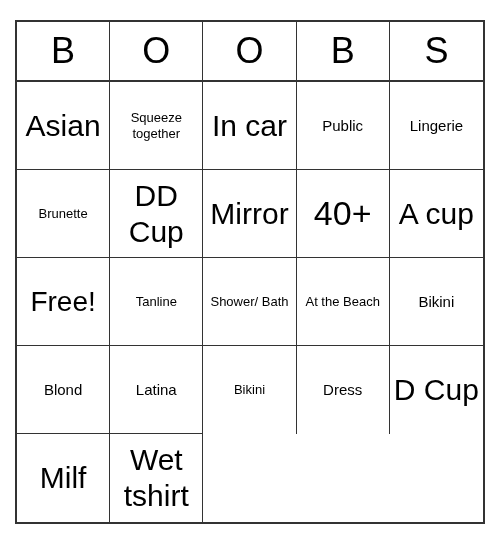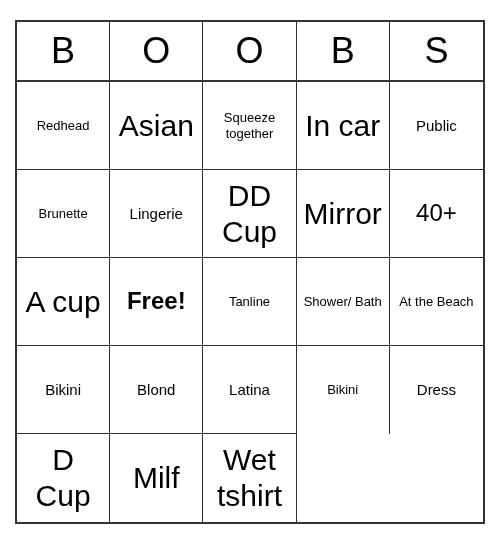--- a/index.html
+++ b/index.html
@@ -66,64 +66,61 @@
 
     .bingo-cell:nth-last-child(-n+5) {
       border-bottom: none;
     }
 
     .large-text {
       font-size: 30px;
     }
 
     .xl-text {
-      font-size: 24px;
+      font-size: 34px;
     }
 
     .free-text {
-      font-size: 24px;
-      font-weight: bold;
+      font-size: 28px;
+      font-weight: normal;
     }
 
     .small-text {
       font-size: 13px;
     }
   </style>
 </head>
 <body>
 
 <div class="bingo-card">
   <div class="bingo-header">
   <div class="header-cell">B</div>
       <div class="header-cell">O</div>
       <div class="header-cell">O</div>
       <div class="header-cell">B</div>
       <div class="header-cell">S</div>
     </div>
   <div class="bingo-grid">
-  <div class="bingo-cell">
-        <span class="small-text">Redhead</span>
-      </div>
       <div class="bingo-cell">
         <span class="large-text">Asian</span>
       </div>
       <div class="bingo-cell">
         <span class="small-text">Squeeze together</span>
       </div>
       <div class="bingo-cell">
         <span class="large-text">In car</span>
       </div>
       <div class="bingo-cell">
         <span>Public</span>
       </div>
       <div class="bingo-cell">
-        <span class="small-text">Brunette</span>
+        <span>Lingerie</span>
       </div>
       <div class="bingo-cell">
-        <span>Lingerie</span>
+        <span class="small-text">Brunette</span>
       </div>
       <div class="bingo-cell">
         <span class="large-text">DD Cup</span>
       </div>
       <div class="bingo-cell">
         <span class="large-text">Mirror</span>
       </div>
       <div class="bingo-cell">
         <span class="xl-text">40+</span>
       </div>

